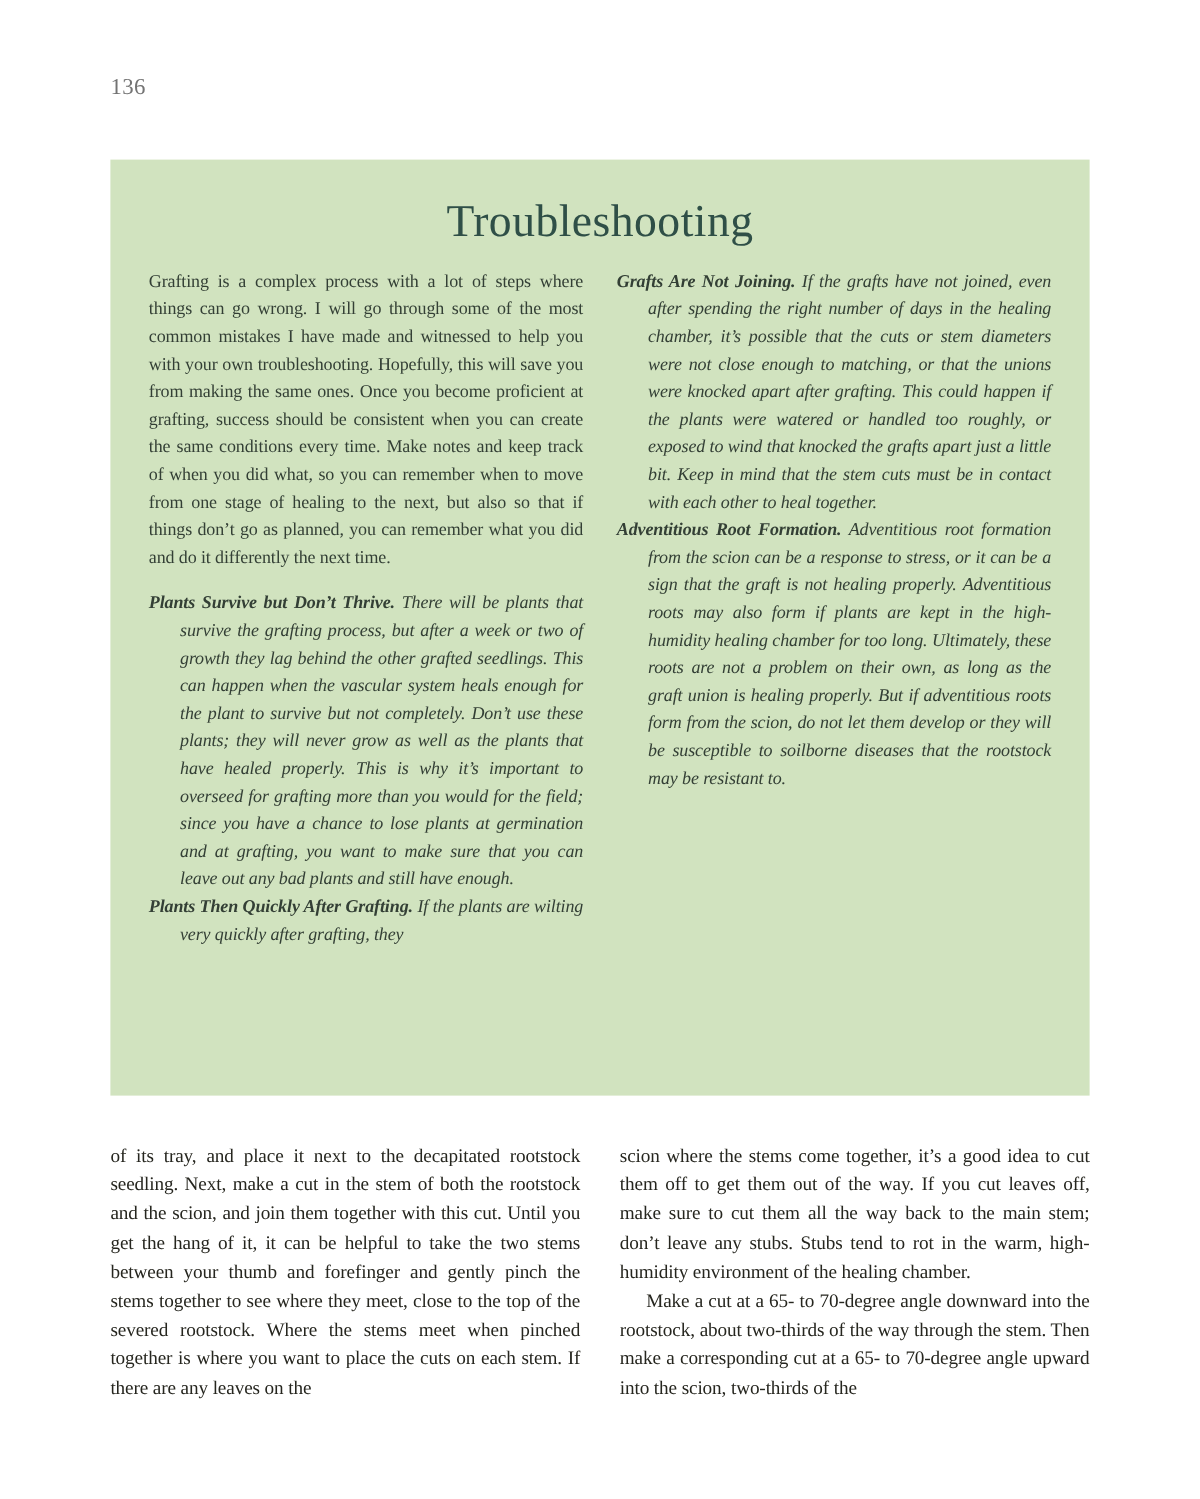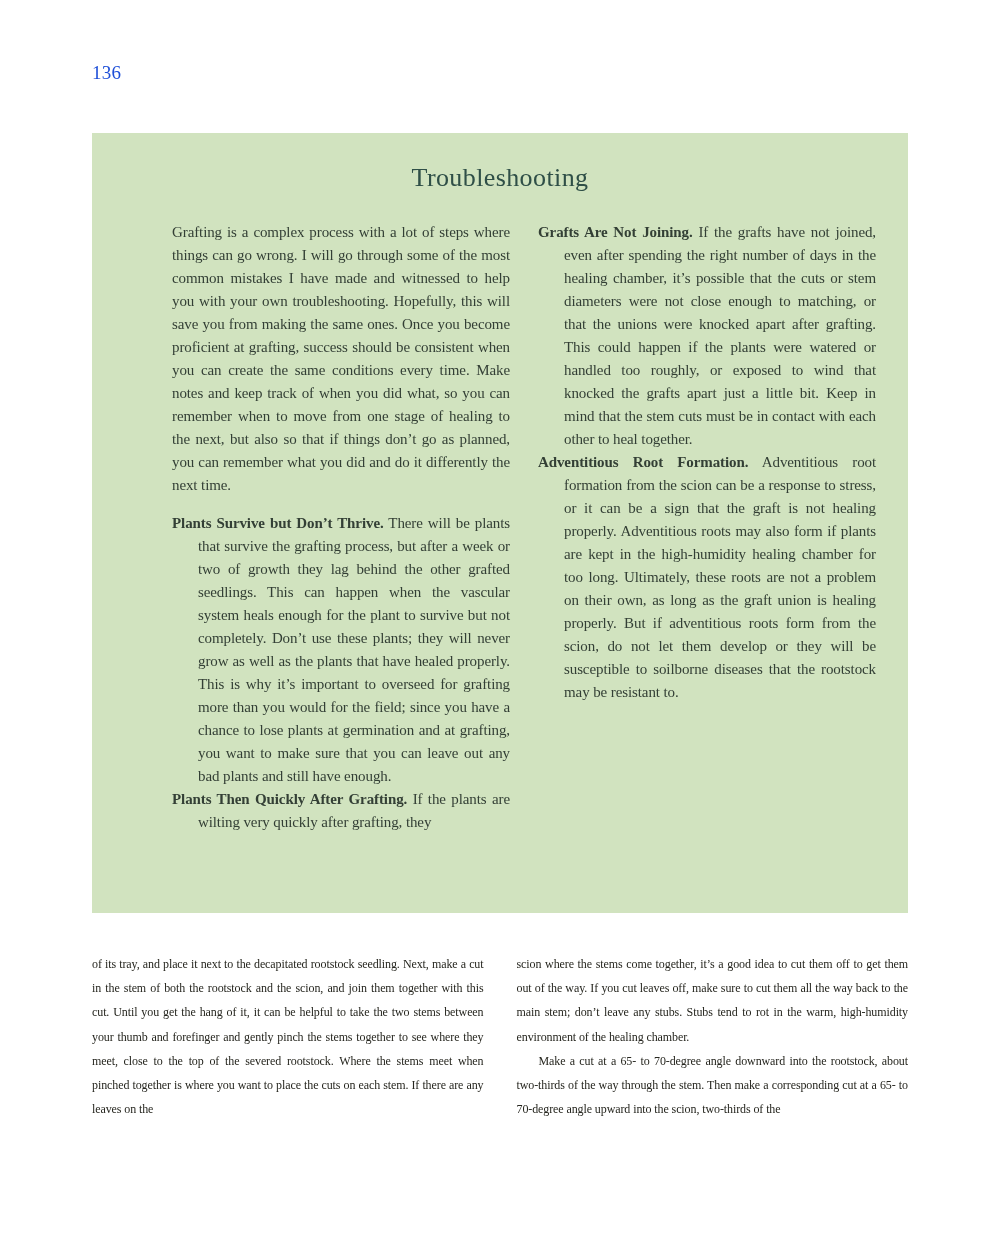--- a/index.html
+++ b/index.html
@@ -13,21 +13,21 @@
     overflow: hidden;
   }
 
   
   .header {
     position: absolute;
     top: 62px;
     left: 92px;
     right: 92px;
     height: 26px;
-    color: #1d4ed8;
+    color: #737373;
   }
   .page-number {
     position: absolute;
     left: 0;
     top: 0;
     font-size: 19px;
     letter-spacing: 0.3px;
   }
   .running-head {
     position: absolute;
@@ -45,61 +45,61 @@
     left: 92px;
     top: 133px;
     width: 816px;
     height: 780px;
     background: #d1e3bf;
     padding: 30px 32px 26px 32px;
     overflow: hidden;
   }
   .sidebar-title {
     text-align: center;
-    font-size: 26px;
+    font-size: 38px;
     color: #2f4f47;
     letter-spacing: 0.4px;
-    margin-bottom: 28px;
+    margin-bottom: 17px;
   }
   .sidebar-cols {
     display: flex;
     gap: 28px;
-    margin-left: 48px;
   }
   .sidebar-col {
     flex: 1;
     font-size: 15px;
     line-height: 23px;
     color: #333f35;
     text-align: justify;
     letter-spacing: -0.1px;
   }
   .sidebar-col p { margin: 0; }
   .entry {
     padding-left: 26px;
     text-indent: -26px;
+    font-style: italic;
   }
   .entry .lead { font-weight: bold; }
   .entry-first { margin-top: 15px !important; }
   .cont {
     padding-left: 26px;
   }
 
   
   .body-text {
     position: absolute;
     left: 92px;
     top: 952px;
     width: 816px;
     display: flex;
     gap: 33px;
   }
   .body-col {
     flex: 1;
-    font-size: 12px;
+    font-size: 16px;
     line-height: 24.2px;
     color: #26261f;
     text-align: justify;
     letter-spacing: -0.1px;
   }
   .body-col p { margin: 0; }
   .bp-indent { text-indent: 22px; }
 </style>
 </head>
 <body>

